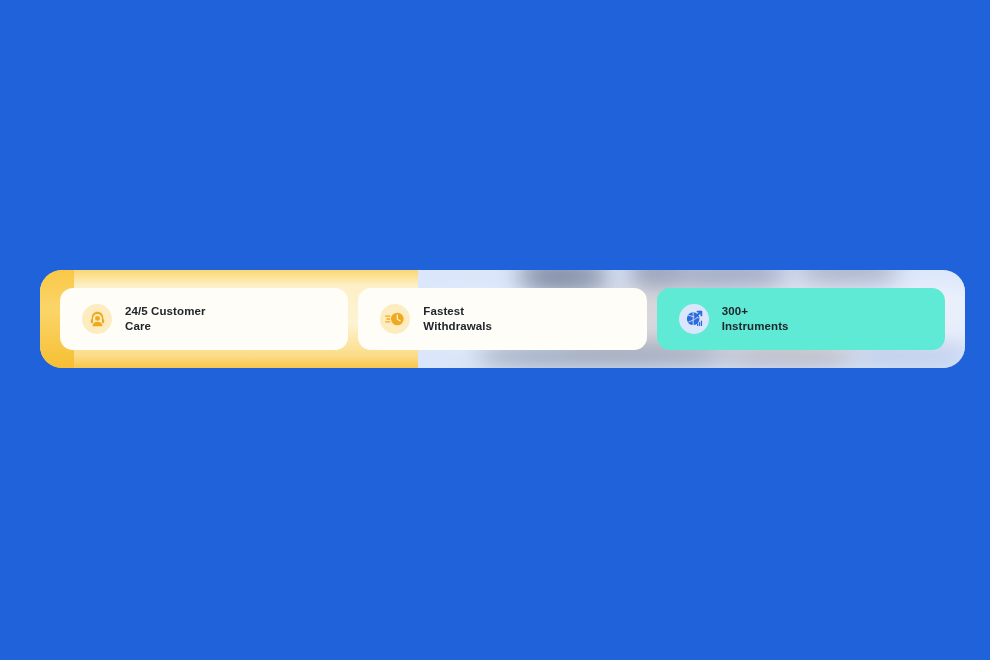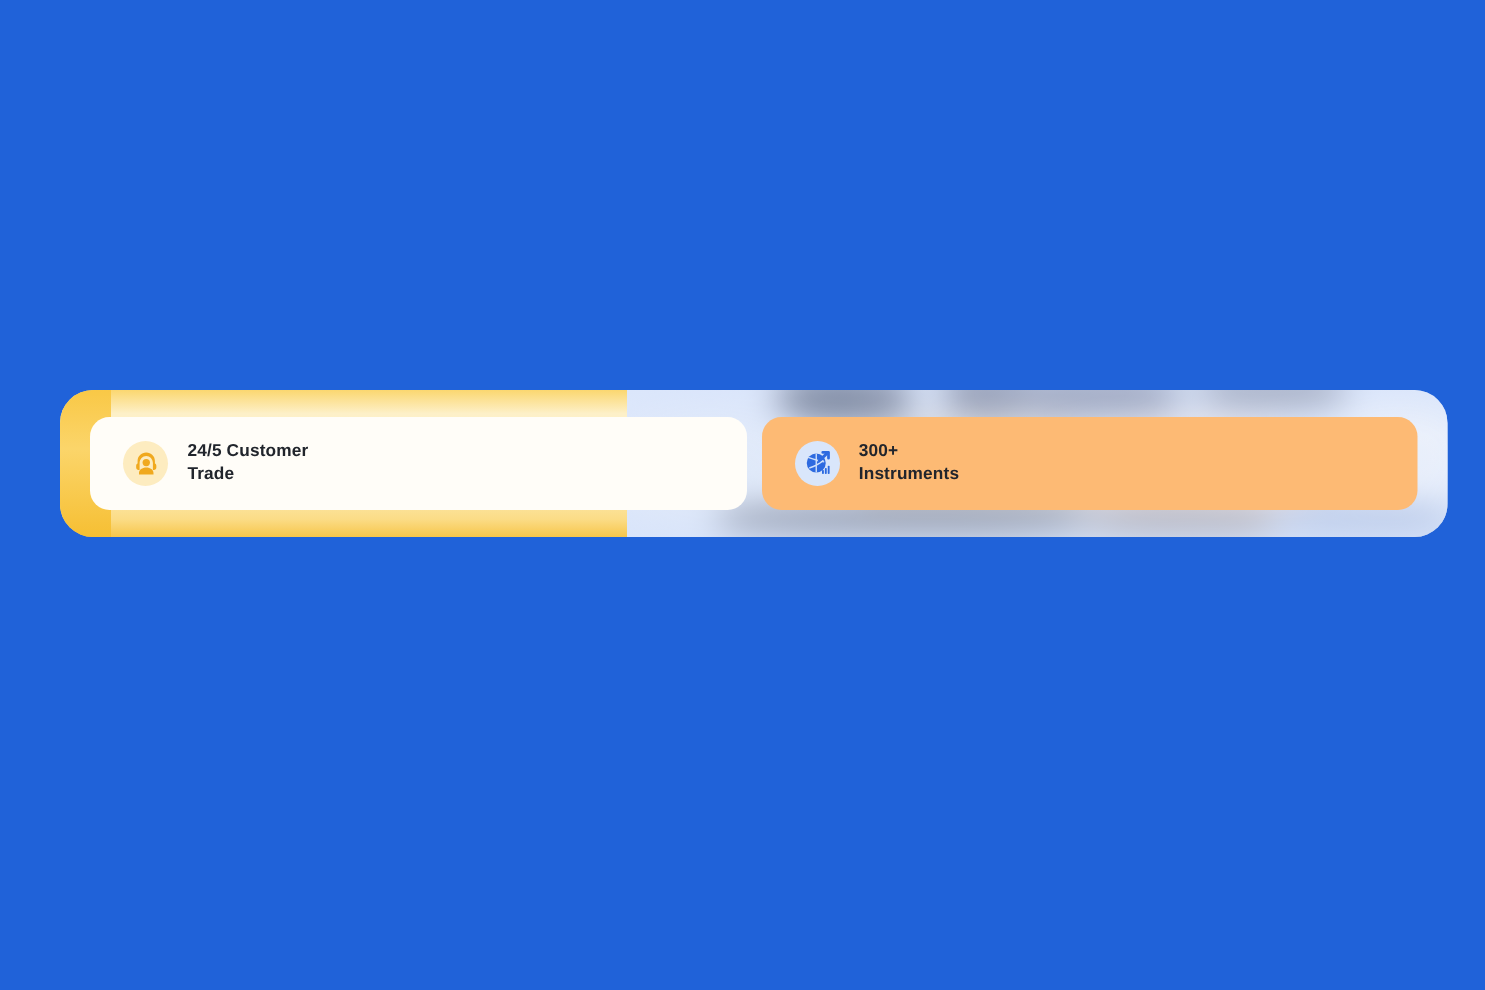--- a/index.html
+++ b/index.html
@@ -4,21 +4,21 @@
 <style>
   html,body{margin:0;padding:0;}
   body{
     width:990px;height:660px;overflow:hidden;
     background:#2062d9;
     font-family:"Liberation Sans", sans-serif;
     position:relative;
   }
   
   #banner{
-    position:absolute;left:40px;top:260px;width:925px;height:98px;border-radius:16px;
+    position:absolute;left:40px;top:270px;width:925px;height:98px;border-radius:16px;
   }
   
   .panel-amber{
     position:absolute;left:0;top:0;width:388px;height:98px;
     background:linear-gradient(180deg,#fbd770 0%,#fdf0c8 16%,#fdf3d2 55%,#fbdc86 88%,#f7c64b 100%);
     border-radius:22px 0 0 22px;
   }
   .panel-amber::after{
     content:"";position:absolute;left:0;top:0;width:34px;height:98px;
     background:linear-gradient(180deg,#f9c846 0%,#fbd56a 40%,#f6bf33 100%);
@@ -56,21 +56,21 @@
     content:"";position:absolute;left:0;top:0;right:0;bottom:0;
     background:linear-gradient(180deg,rgba(219,230,251,.55) 0%,rgba(230,238,252,.35) 30%,rgba(223,233,252,.45) 70%,rgba(216,228,250,.7) 100%);
   }
   
   #cards{
     position:absolute;left:0;top:0;width:925px;height:98px;
     display:flex;align-items:center;gap:10px;padding:0 20px;
     box-sizing:border-box;z-index:5;
   }
   .card{
-    flex:1 1 0;height:62px;background:#fdba74;border-radius:13px;
+    flex:1 1 0;height:62px;background:#5eead4;border-radius:13px;
     display:flex;align-items:center;gap:13px;padding:0 22px;
     box-sizing:border-box;
   }
   .card.amber{background:#fffdf8;}
   .ic{
     width:30px;height:30px;border-radius:50%;flex:0 0 30px;
     display:flex;align-items:center;justify-content:center;
   }
   .ic.amber{background:#fdecc0;}
   .ic.blue{background:#d9e6fb;}
@@ -110,24 +110,39 @@
     <div class="card amber">
       <div class="ic amber">
         <svg width="19" height="19" viewBox="0 0 24 24" fill="#f0a91e">
           <path d="M12 2.2c-4.1 0-7.3 3.1-7.3 7v2.1c-.7.3-1.2 1-1.2 1.9v1.6c0 1.1.9 2 2 2h.9V11c0-3.3 2.5-6 5.6-6s5.6 2.7 5.6 6v5.8h.9c1.1 0 2-.9 2-2v-1.6c0-.9-.5-1.6-1.2-1.9V9.2c0-3.9-3.2-7-7.3-7z"></path>
           <circle cx="12" cy="10.6" r="3.1"></circle>
           <path d="M12 14.8c-3.4 0-6.1 2-6.1 4.5v1.3h12.2v-1.3c0-2.5-2.7-4.5-6.1-4.5z"></path>
         </svg>
       </div>
       <div class="txt">
         <span>24/5 Customer</span>
-        <span>Trade</span>
+        <span>Care</span>
       </div>
     </div>
 
+    <div class="card amber">
+      <div class="ic amber">
+        <svg width="20" height="20" viewBox="0 0 26 24" fill="#f0a91e">
+          <rect x="0" y="7.4" width="7" height="1.8" rx=".9"></rect>
+          <rect x="1.6" y="11.1" width="5.4" height="1.8" rx=".9"></rect>
+          <rect x="0" y="14.8" width="7" height="1.8" rx=".9"></rect>
+          <circle cx="16" cy="12" r="8.2"></circle>
+          <path d="M16 6.8v5.5l3.6 2.1" stroke="#fdecc0" stroke-width="1.7" fill="none" stroke-linecap="round"></path>
+        </svg>
+      </div>
+      <div class="txt">
+        <span>Fastest</span>
+        <span>Withdrawals</span>
+      </div>
+    </div>
 
     <div class="card">
       <div class="ic blue">
         <svg width="20" height="20" viewBox="0 0 24 24" fill="none">
           <circle cx="11" cy="11.6" r="7.6" fill="#2d6ae0"></circle>
           <path d="M4.6 7.1c3.4 1.3 8.6 3 12.8 3.6M5.4 15.6c3.6-1.2 8.2-3.4 11.4-6.1M11 4v15.2" stroke="#cfe0fa" stroke-width="1.1"></path>
           <path d="M13.5 9.8L20.2 3.3" stroke="#2d6ae0" stroke-width="2.4" stroke-linecap="round"></path>
           <path d="M16.2 3.1h4.6v4.6" stroke="#2d6ae0" stroke-width="2.2" fill="none" stroke-linecap="round" stroke-linejoin="round"></path>
           <rect x="15.6" y="17.2" width="1.5" height="3.2" rx=".6" fill="#2d6ae0"></rect>
           <rect x="17.9" y="15.6" width="1.5" height="4.8" rx=".6" fill="#2d6ae0"></rect>

